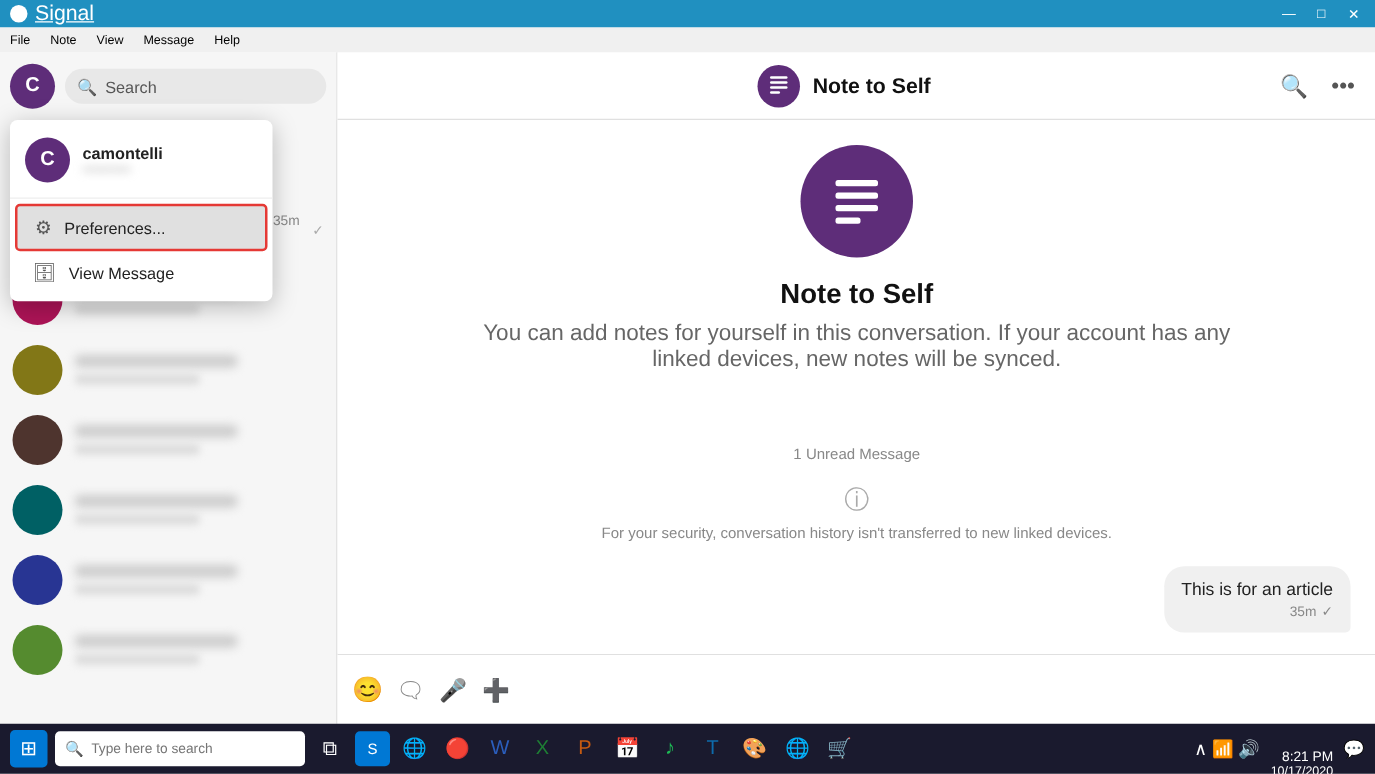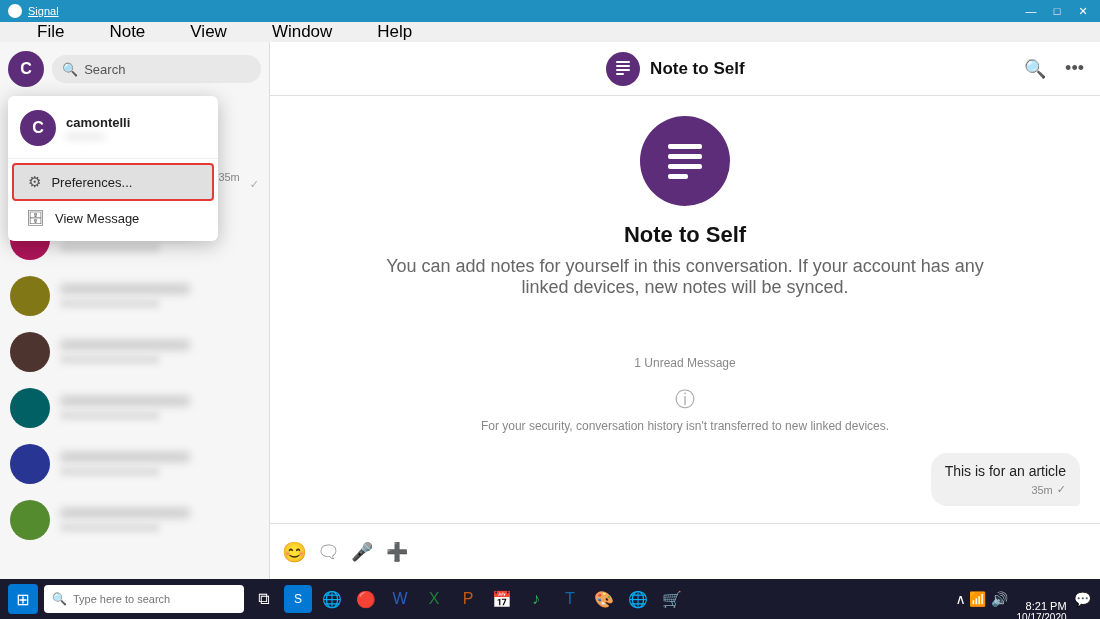--- a/index.html
+++ b/index.html
@@ -21,21 +21,21 @@
       gap: 6px;
     }
     .title-bar-icon {
       width: 14px;
       height: 14px;
       background: white;
       border-radius: 50%;
     }
     .title-bar-title {
       color: white;
-      font-size: 11px;
+      font-size: 17px;
       font-weight: 500;
       text-decoration: underline;
     }
     .title-bar-controls {
       display: flex;
       gap: 8px;
     }
     .title-bar-btn {
       color: white;
       font-size: 11px;
@@ -48,25 +48,24 @@
     .menu-bar {
       width: 100%;
       height: 20px;
       background: #f0f0f0;
       display: flex;
       align-items: center;
       padding: 0 4px;
       gap: 8px;
     }
     .menu-item {
-      font-size: 17px;
+      font-size: 10px;
       color: #000;
       padding: 0 4px;
       cursor: pointer;
-      margin-left: 29px;
     }
 
     
     .app-container {
       display: flex;
       width: 100%;
       height: calc(100% - 42px - 40px);
       position: relative;
     }
 
@@ -542,21 +541,21 @@
     <span class="title-bar-btn">—</span>
     <span class="title-bar-btn">□</span>
     <span class="title-bar-btn">✕</span>
   </div>
 </div>
 
 <div class="menu-bar">
   <span class="menu-item">File</span>
   <span class="menu-item">Note</span>
   <span class="menu-item">View</span>
-  <span class="menu-item">Window</span>
+  <span class="menu-item">Message</span>
   <span class="menu-item">Help</span>
 </div>
 
 <div class="app-container">
 
   <div class="sidebar">
     <div class="sidebar-header">
       <div class="profile-btn">C</div>
       <div class="search-box">
         <span class="search-icon-svg">🔍</span>

